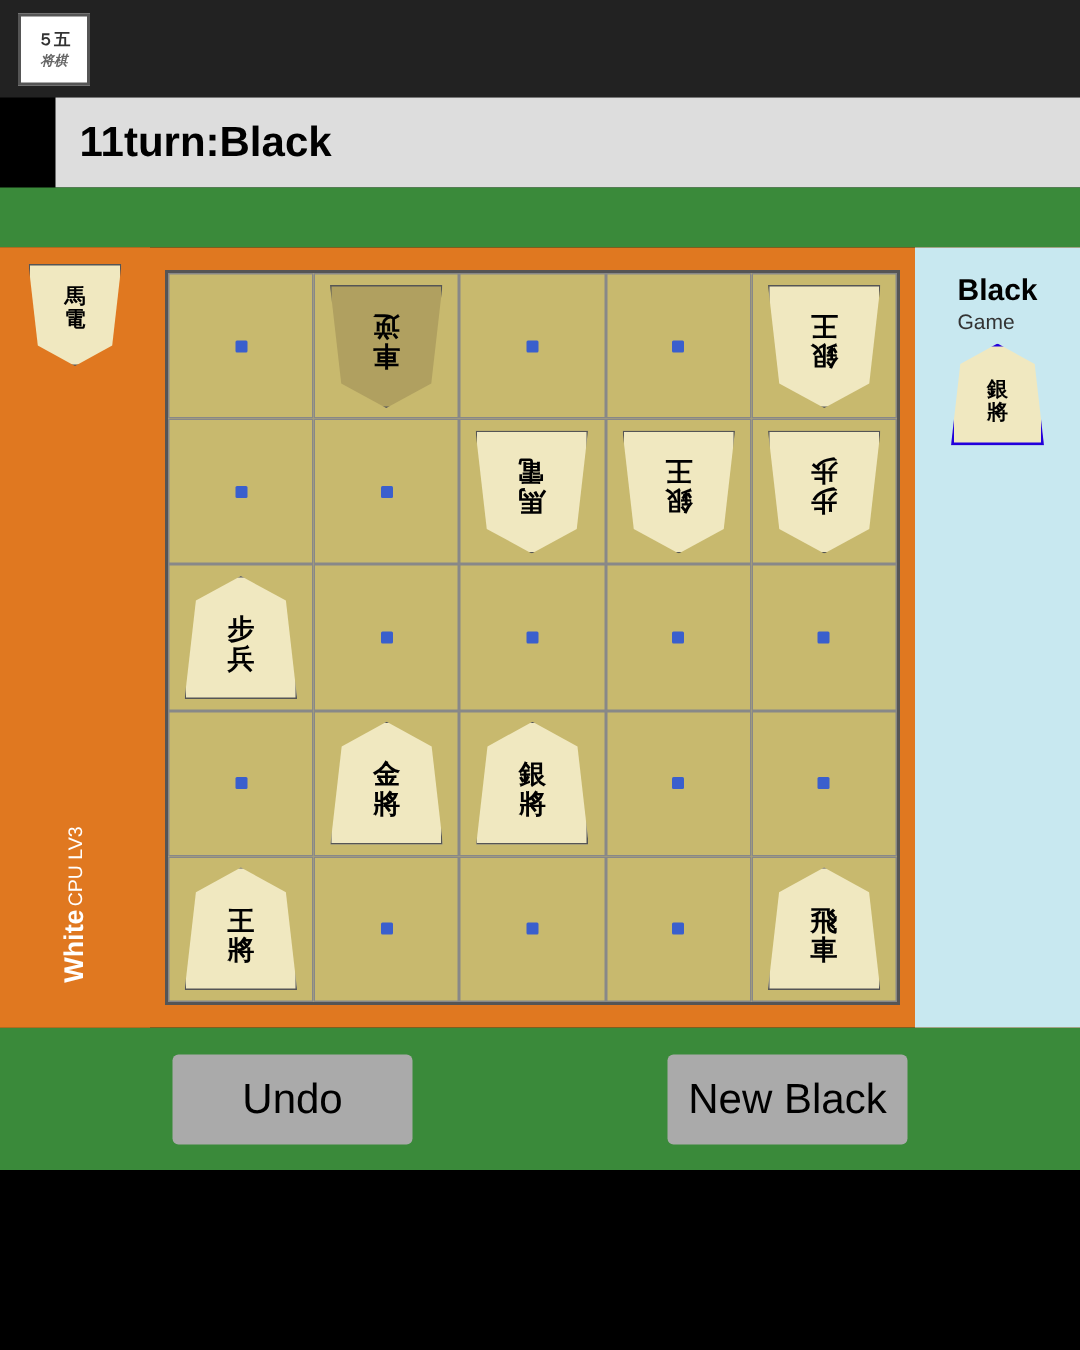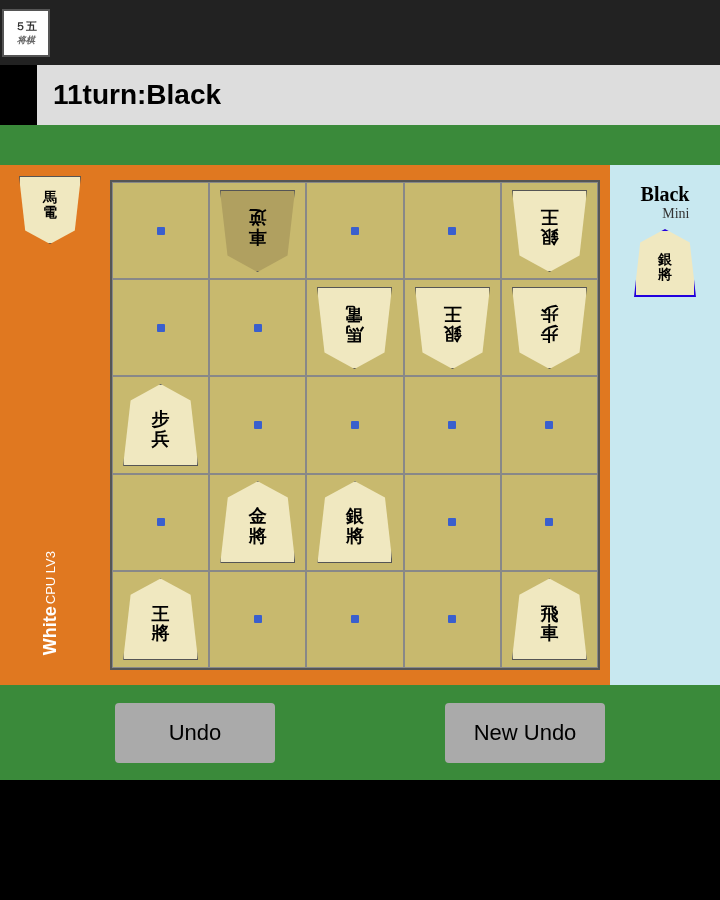--- a/index.html
+++ b/index.html
@@ -12,21 +12,21 @@
       position: relative;
     }
 
     
     #title-bar {
       width: 720px;
       height: 65px;
       background: #222;
       display: flex;
       align-items: center;
-      padding: 0 2px;
+      padding: 0 12px;
       gap: 12px;
     }
     #app-icon {
       width: 48px;
       height: 48px;
       background: #fff;
       border: 2px solid #555;
       display: flex;
       align-items: center;
       justify-content: center;
@@ -187,23 +187,22 @@
       display: flex;
       flex-direction: column;
       align-items: center;
       justify-content: flex-start;
       padding-top: 10px;
       gap: 6px;
     }
     .black-label {
       display: flex;
       flex-direction: column;
-      align-items: flex-end;
+      align-items: flex-start;
       margin-top: 8px;
-      font-family: Liberation Serif, serif;
     }
     .black-label-text {
       font-size: 20px;
       font-weight: bold;
       color: #000;
     }
     .human-label-text {
       font-size: 14px;
       color: #333;
     }
@@ -273,21 +272,21 @@
       align-items: center;
       justify-content: space-around;
       padding: 0 30px;
     }
     .game-button {
       width: 160px;
       height: 60px;
       background: #aaa;
       border: none;
       border-radius: 4px;
-      font-size: 22px;
+      font-size: 28px;
       color: #000;
       cursor: pointer;
       display: flex;
       align-items: center;
       justify-content: center;
     }
   </style>
 </head>
 <body>
 
@@ -460,28 +459,28 @@
           </div>
         </div>
       </div>
 
     </div>
   </div>
 
   <div id="right-captured">
     <div class="black-label">
       <span class="black-label-text">Black</span>
-      <span class="human-label-text">Mini</span>
+      <span class="human-label-text">Game</span>
     </div>
 
     <div class="cap-piece">
       <div class="cap-piece-shape">
         <span class="cap-piece-text">銀<br>將</span>
       </div>
     </div>
   </div>
 
 </div>
 
 <div id="bottom-green">
   <button class="game-button">Undo</button>
-  <button class="game-button">New Undo</button>
+  <button class="game-button">New Black</button>
 </div>
 
 </body></html>

